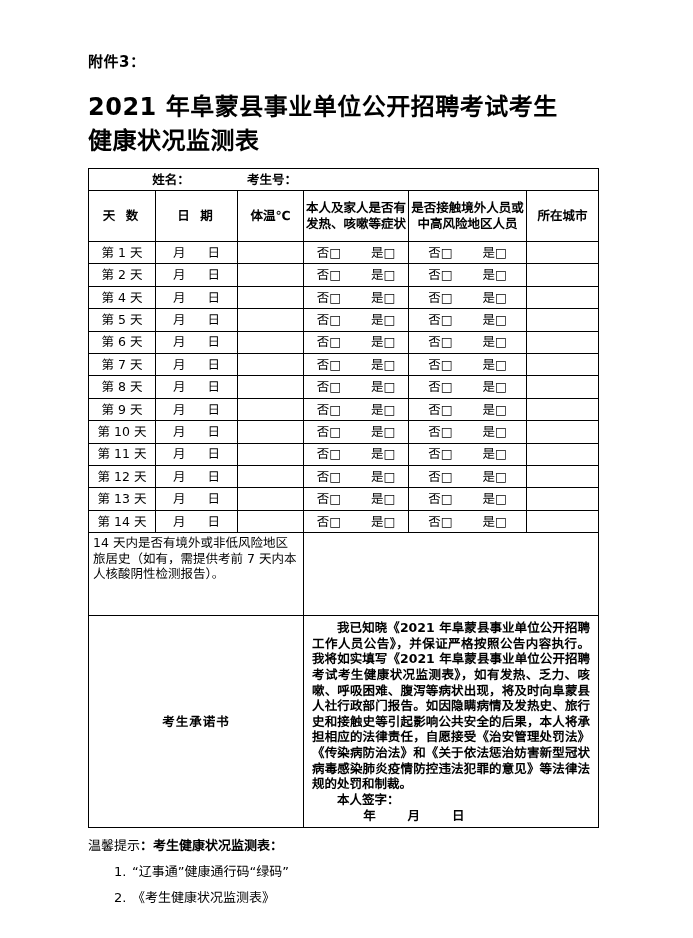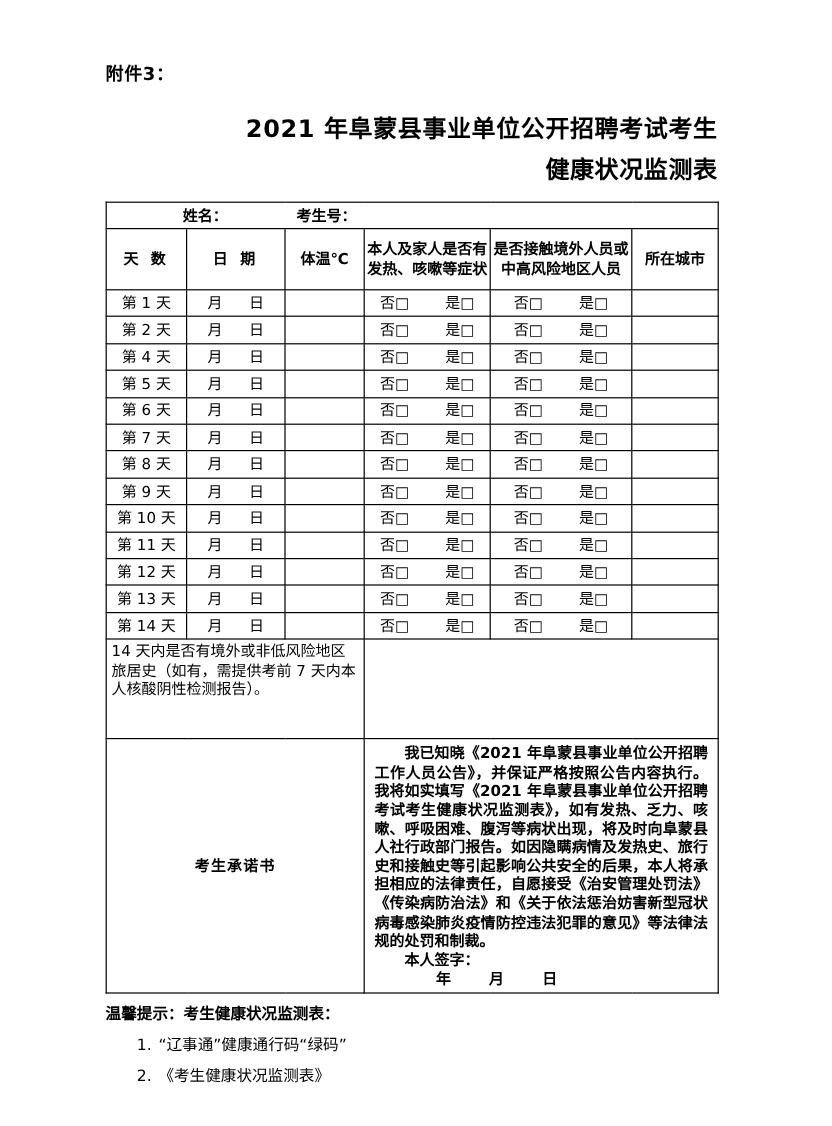--- a/index.html
+++ b/index.html
@@ -30,22 +30,22 @@
     top: 50px;
     font-size: 15px;
     font-weight: bold;
     letter-spacing: 0.5px;
   }
   .doc-title {
     position: absolute;
     left: 88px;
     top: 90px;
     width: 510px;
-    text-align: right;
-    font-size: 20px;
+    text-align: left;
+    font-size: 24px;
     font-weight: bold;
     line-height: 34px;
     letter-spacing: 0.5px;
   }
   .doc-title .line2 {
     display: block;
   }
 
   
   .form-table {
@@ -159,21 +159,21 @@
     position: absolute;
     left: 88px;
     top: 833px;
     width: 520px;
     font-size: 13px;
     line-height: 26px;
   }
   .notes .note-head {
     font-weight: bold;
   }
-  .notes .note-head .tip { font-weight: bold; margin-top: 24px; }
+  .notes .note-head .tip { font-weight: normal; margin-top: 24px; }
   .notes ol {
     margin: 0;
     padding: 0 0 0 26px;
     list-style: none;
   }
   .notes li {
     margin: 0;
     padding: 0;
     white-space: nowrap;
   }

